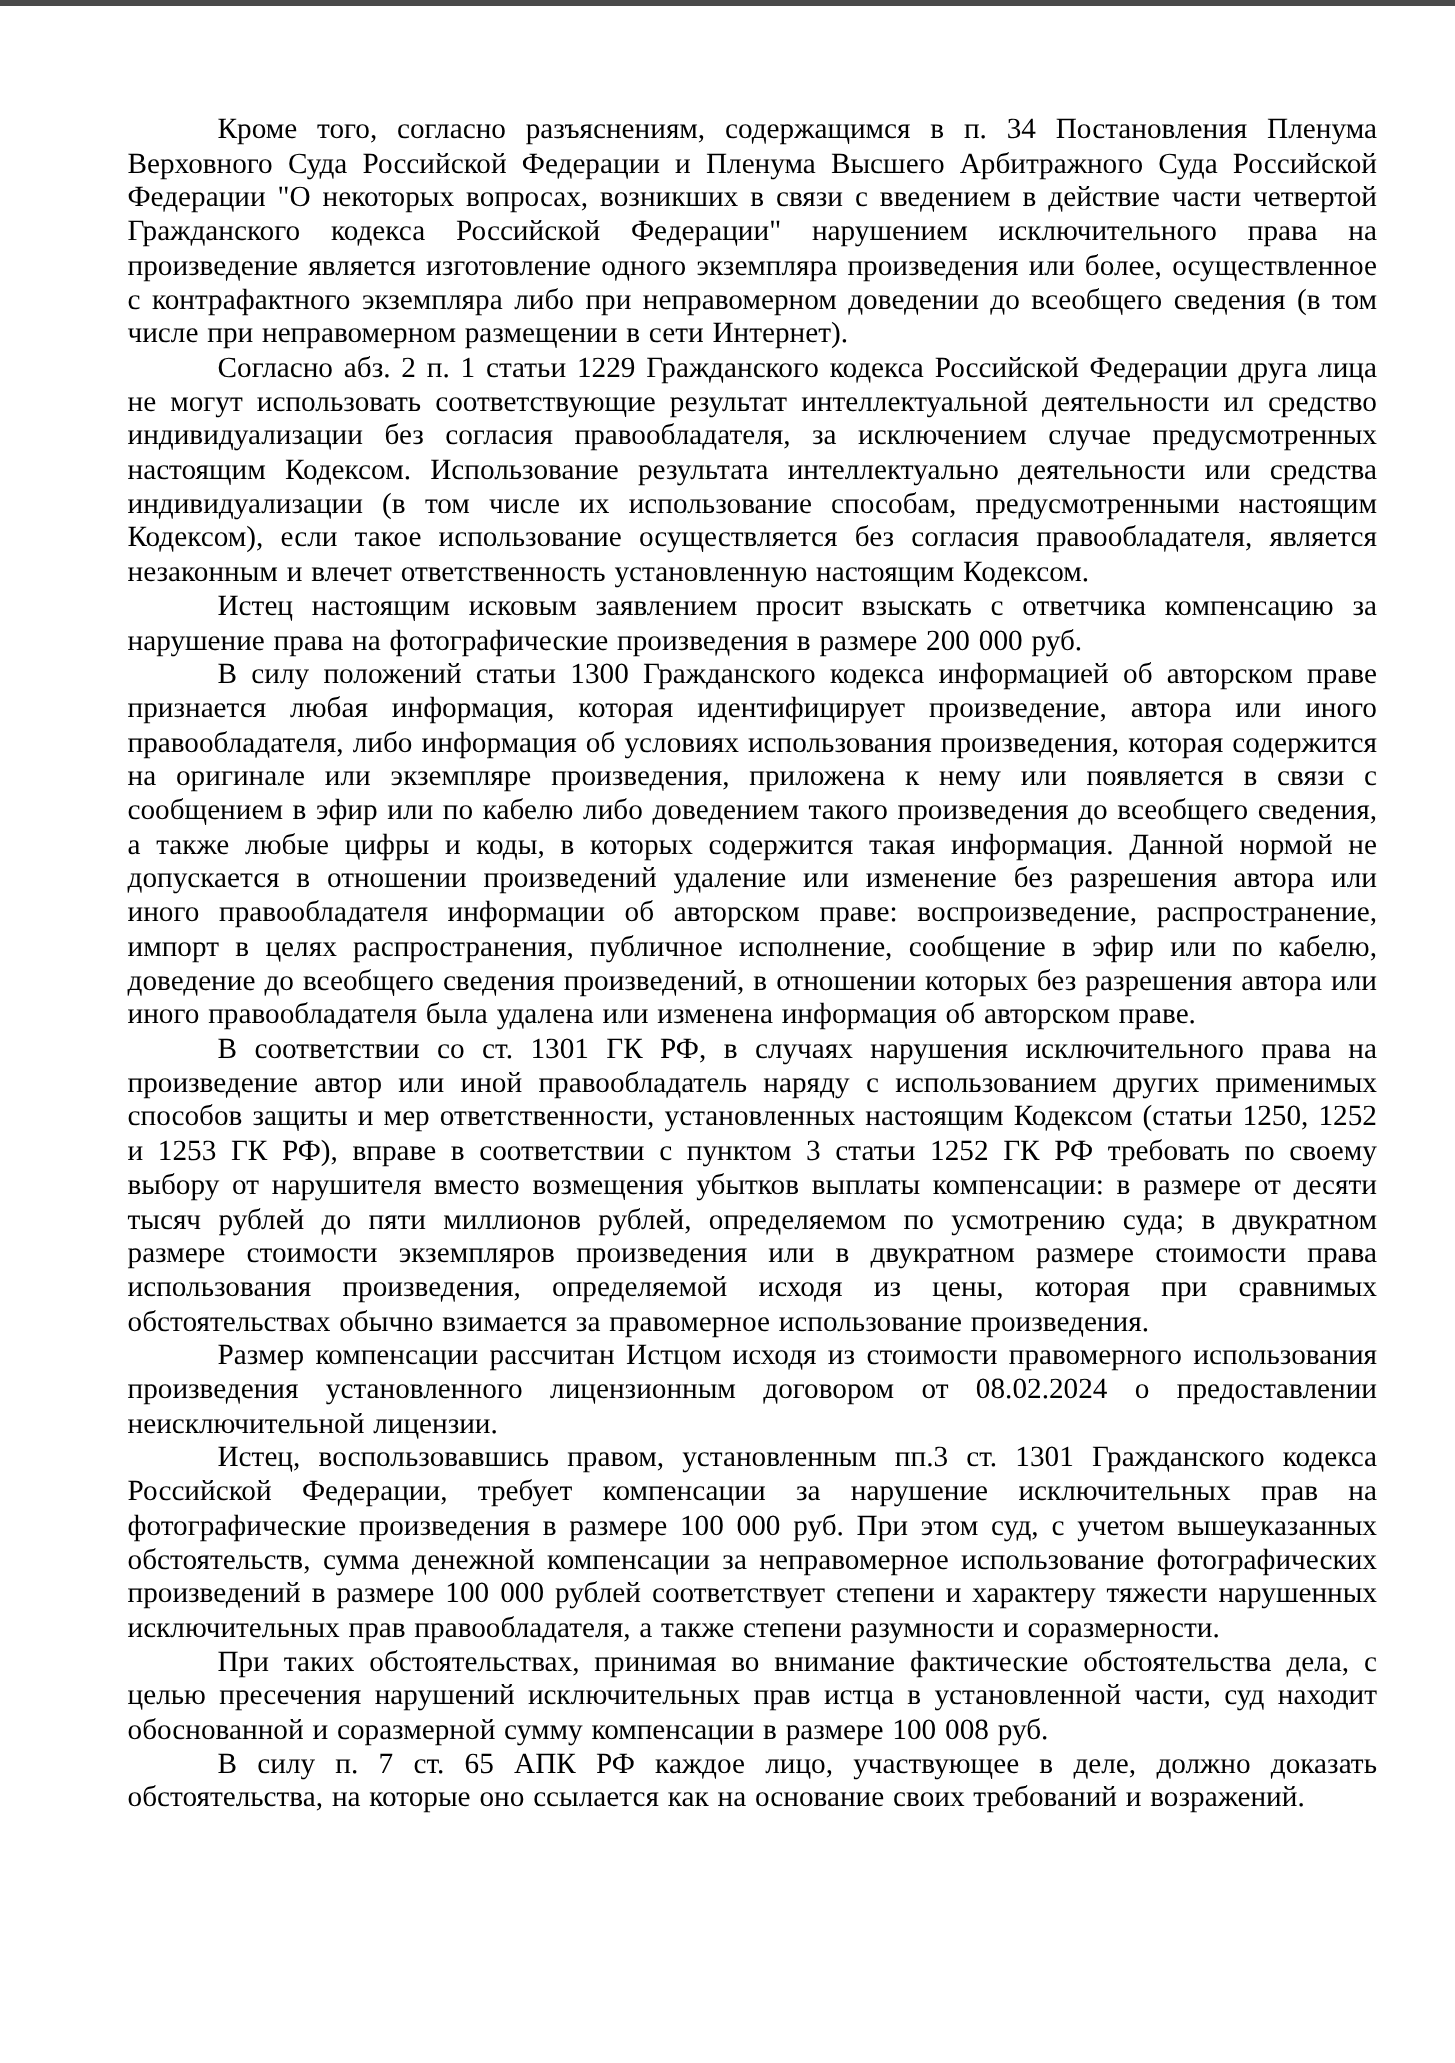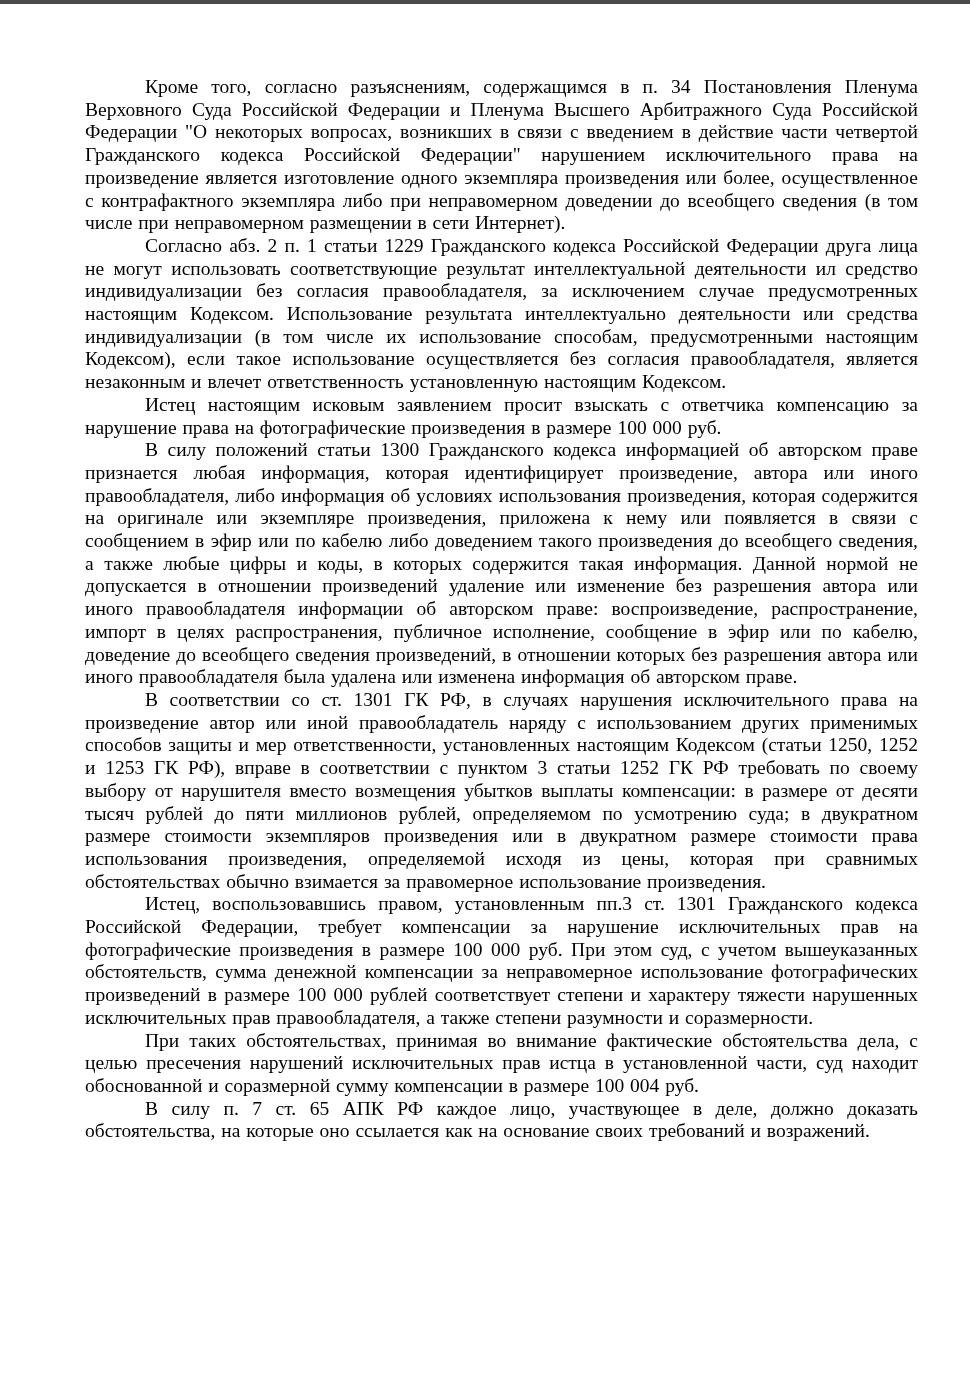--- a/index.html
+++ b/index.html
@@ -47,20 +47,21 @@
 </style>
 </head>
 <body style="background: rgb(255, 255, 255);">
 
 <div class="page">
   <div class="top-strip" style="background: rgb(74, 74, 74);"></div>
 
   <div class="text-block" style="color: rgb(0, 0, 0);">
     <p>Кроме того, согласно разъяснениям, содержащимся в п. 34 Постановления Пленума Верховного Суда Российской Федерации и Пленума Высшего Арбитражного Суда Российской Федерации "О некоторых вопросах, возникших в связи с введением в действие части четвертой Гражданского кодекса Российской Федерации" нарушением исключительного права на произведение является изготовление одного экземпляра произведения или более, осуществленное с контрафактного экземпляра либо при неправомерном доведении до всеобщего сведения (в том числе при неправомерном размещении в сети Интернет).</p>
     <p>Согласно абз. 2 п. 1 статьи 1229 Гражданского кодекса Российской Федерации друга лица не могут использовать соответствующие результат интеллектуальной деятельности ил средство индивидуализации без согласия правообладателя, за исключением случае предусмотренных настоящим Кодексом. Использование результата интеллектуально деятельности или средства индивидуализации (в том числе их использование способам, предусмотренными настоящим Кодексом), если такое использование осуществляется без согласия правообладателя, является незаконным и влечет ответственность установленную настоящим Кодексом.</p>
-    <p>Истец настоящим исковым заявлением просит взыскать с ответчика компенсацию за нарушение права на фотографические произведения в размере 100 000 руб.</p>
+    <p>Истец настоящим исковым заявлением просит взыскать с ответчика компенсацию за нарушение права на фотографические произведения в размере 200 000 руб.</p>
     <p>В силу положений статьи 1300 Гражданского кодекса информацией об авторском праве признается любая информация, которая идентифицирует произведение, автора или иного правообладателя, либо информация об условиях использования произведения, которая содержится на оригинале или экземпляре произведения, приложена к нему или появляется в связи с сообщением в эфир или по кабелю либо доведением такого произведения до всеобщего сведения, а также любые цифры и коды, в которых содержится такая информация. Данной нормой не допускается в отношении произведений удаление или изменение без разрешения автора или иного правообладателя информации об авторском праве: воспроизведение, распространение, импорт в целях распространения, публичное исполнение, сообщение в эфир или по кабелю, доведение до всеобщего сведения произведений, в отношении которых без разрешения автора или иного правообладателя была удалена или изменена информация об авторском праве.</p>
     <p>В соответствии со ст. 1301 ГК РФ, в случаях нарушения исключительного права на произведение автор или иной правообладатель наряду с использованием других применимых способов защиты и мер ответственности, установленных настоящим Кодексом (статьи 1250, 1252 и 1253 ГК РФ), вправе в соответствии с пунктом 3 статьи 1252 ГК РФ требовать по своему выбору от нарушителя вместо возмещения убытков выплаты компенсации: в размере от десяти тысяч рублей до пяти миллионов рублей, определяемом по усмотрению суда; в двукратном размере стоимости экземпляров произведения или в двукратном размере стоимости права использования произведения, определяемой исходя из цены, которая при сравнимых обстоятельствах обычно взимается за правомерное использование произведения.</p>
+    <p>Размер компенсации рассчитан Истцом исходя из стоимости правомерного использования произведения установленного лицензионным договором от 08.02.2024 о предоставлении неисключительной лицензии.</p>
     <p>Истец, воспользовавшись правом, установленным пп.3 ст. 1301 Гражданского кодекса Российской Федерации, требует компенсации за нарушение исключительных прав на фотографические произведения в размере 100 000 руб. При этом суд, с учетом вышеуказанных обстоятельств, сумма денежной компенсации за неправомерное использование фотографических произведений в размере 100 000 рублей соответствует степени и характеру тяжести нарушенных исключительных прав правообладателя, а также степени разумности и соразмерности.</p>
-    <p>При таких обстоятельствах, принимая во внимание фактические обстоятельства дела, с целью пресечения нарушений исключительных прав истца в установленной части, суд находит обоснованной и соразмерной сумму компенсации в размере 100 004 руб.</p>
+    <p>При таких обстоятельствах, принимая во внимание фактические обстоятельства дела, с целью пресечения нарушений исключительных прав истца в установленной части, суд находит обоснованной и соразмерной сумму компенсации в размере 100 008 руб.</p>
     <p>В силу п. 7 ст. 65 АПК РФ каждое лицо, участвующее в деле, должно доказать обстоятельства, на которые оно ссылается как на основание своих требований и возражений.</p>
   </div>
 </div>
 
 </body></html>

